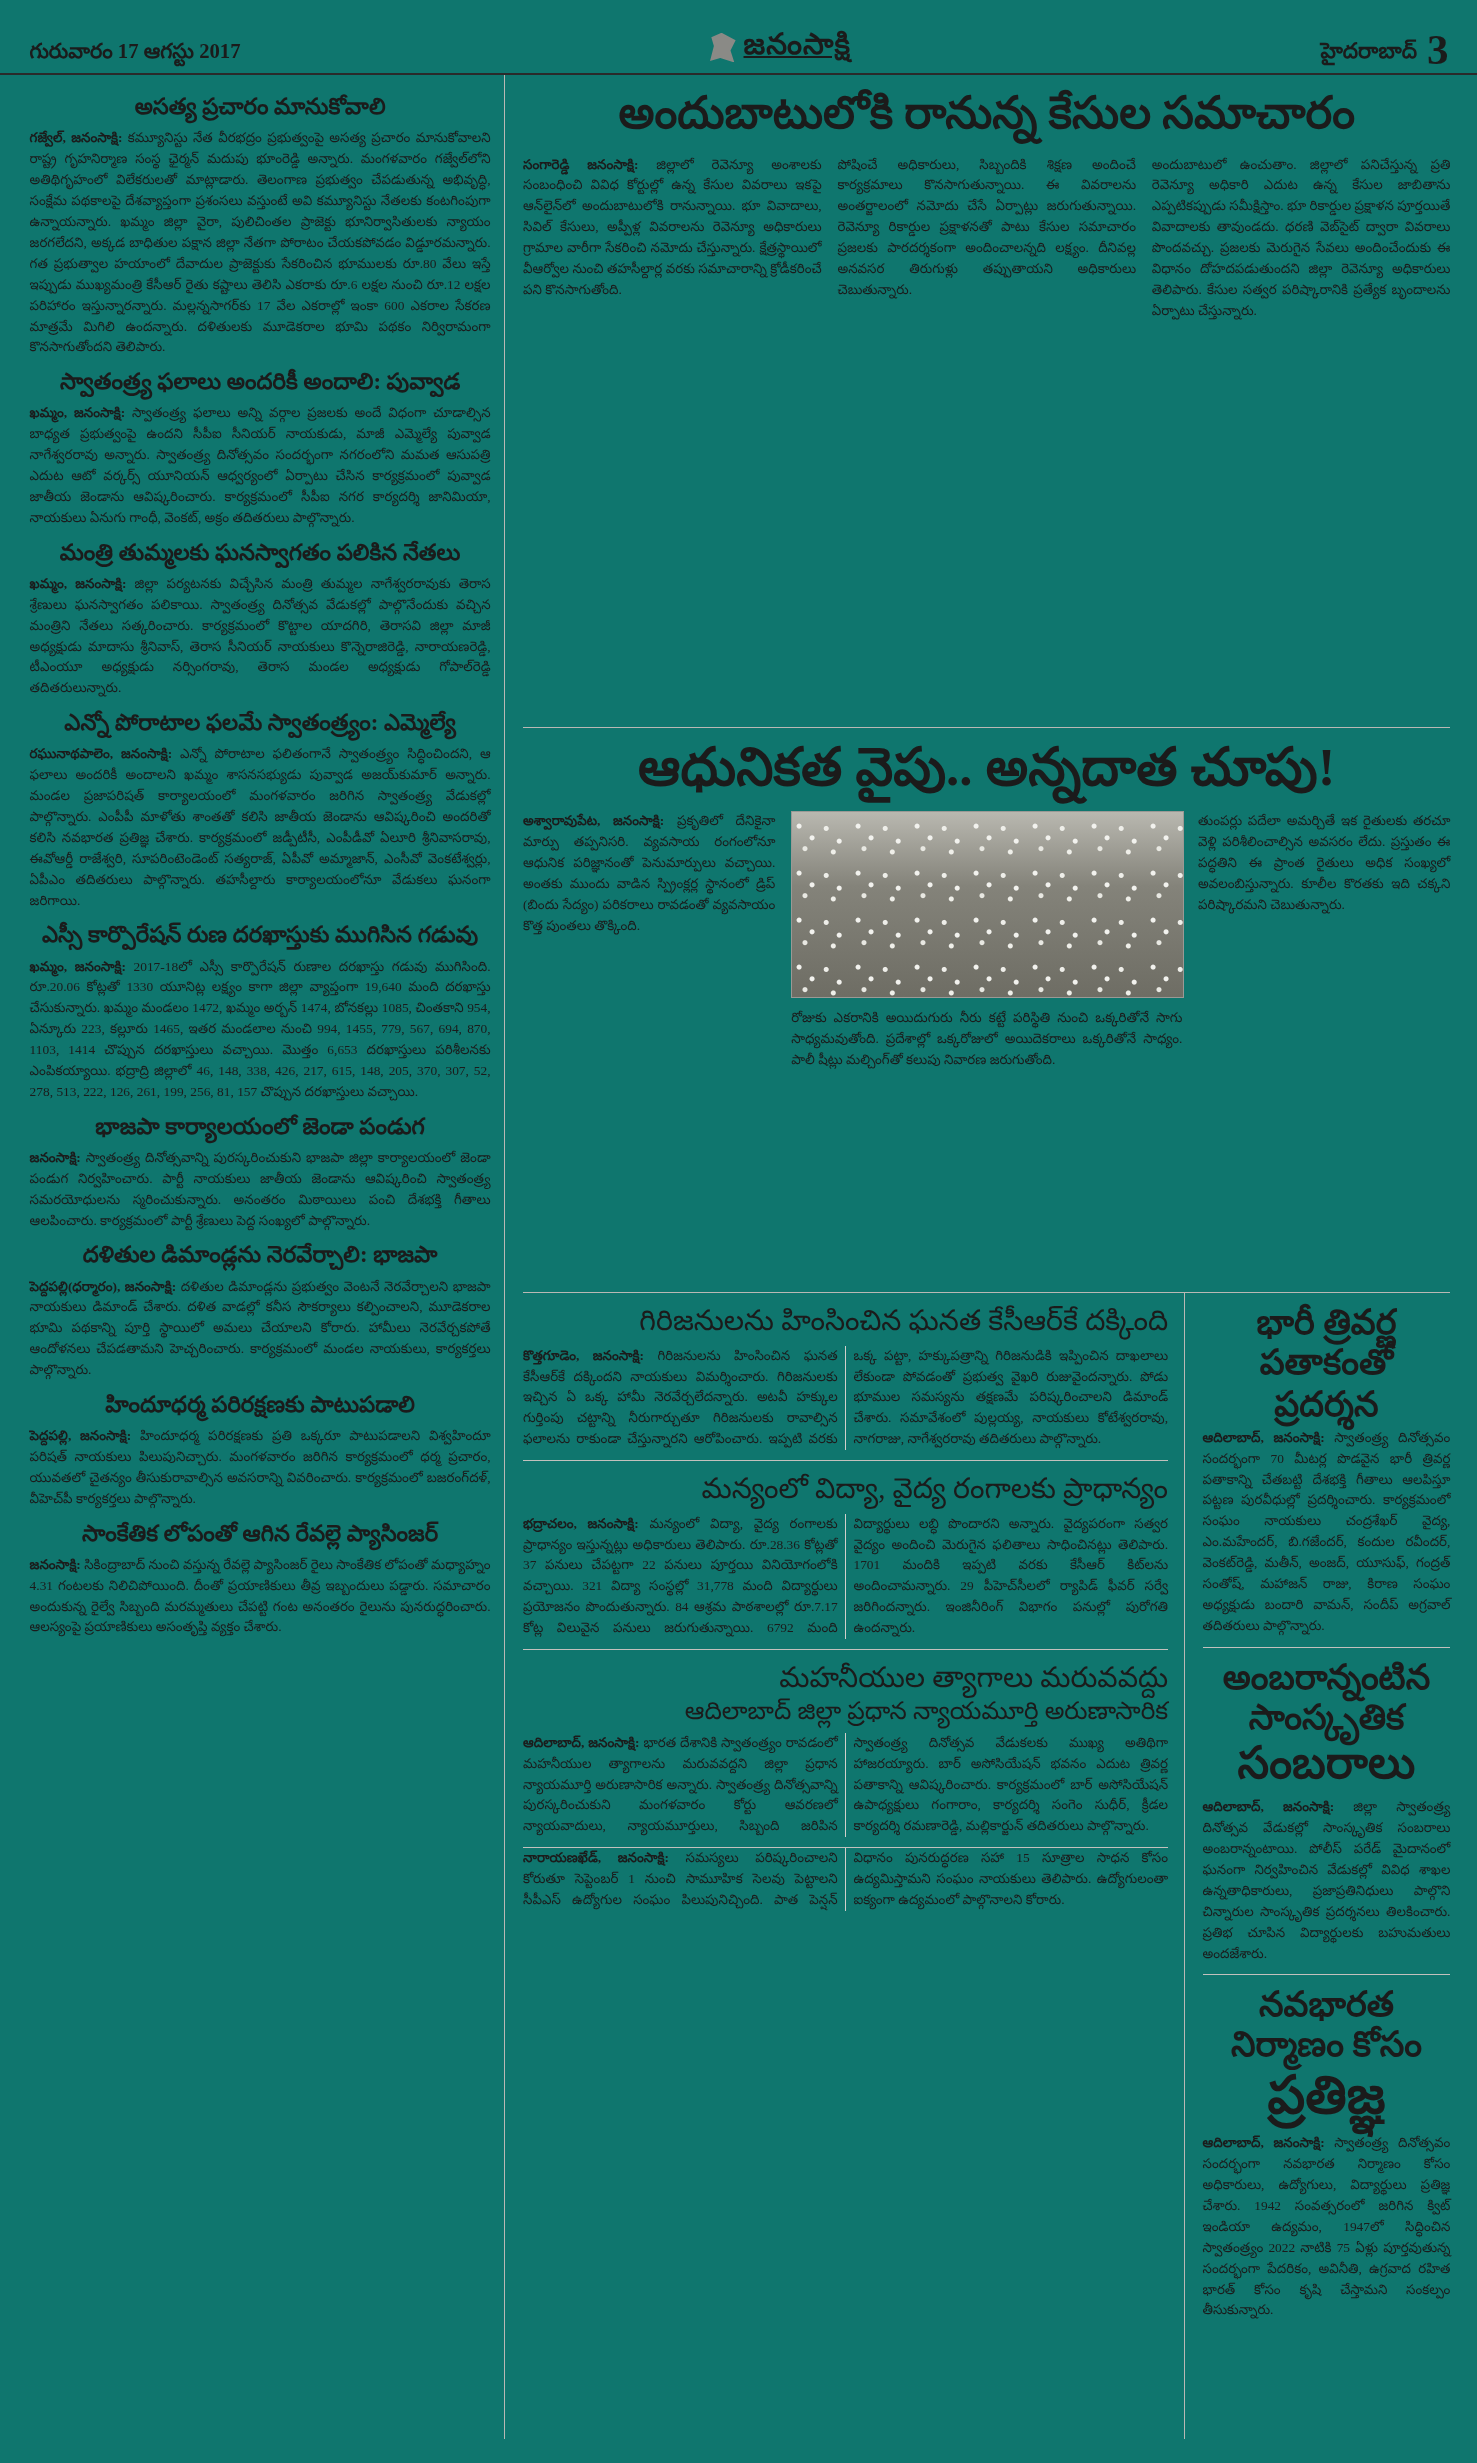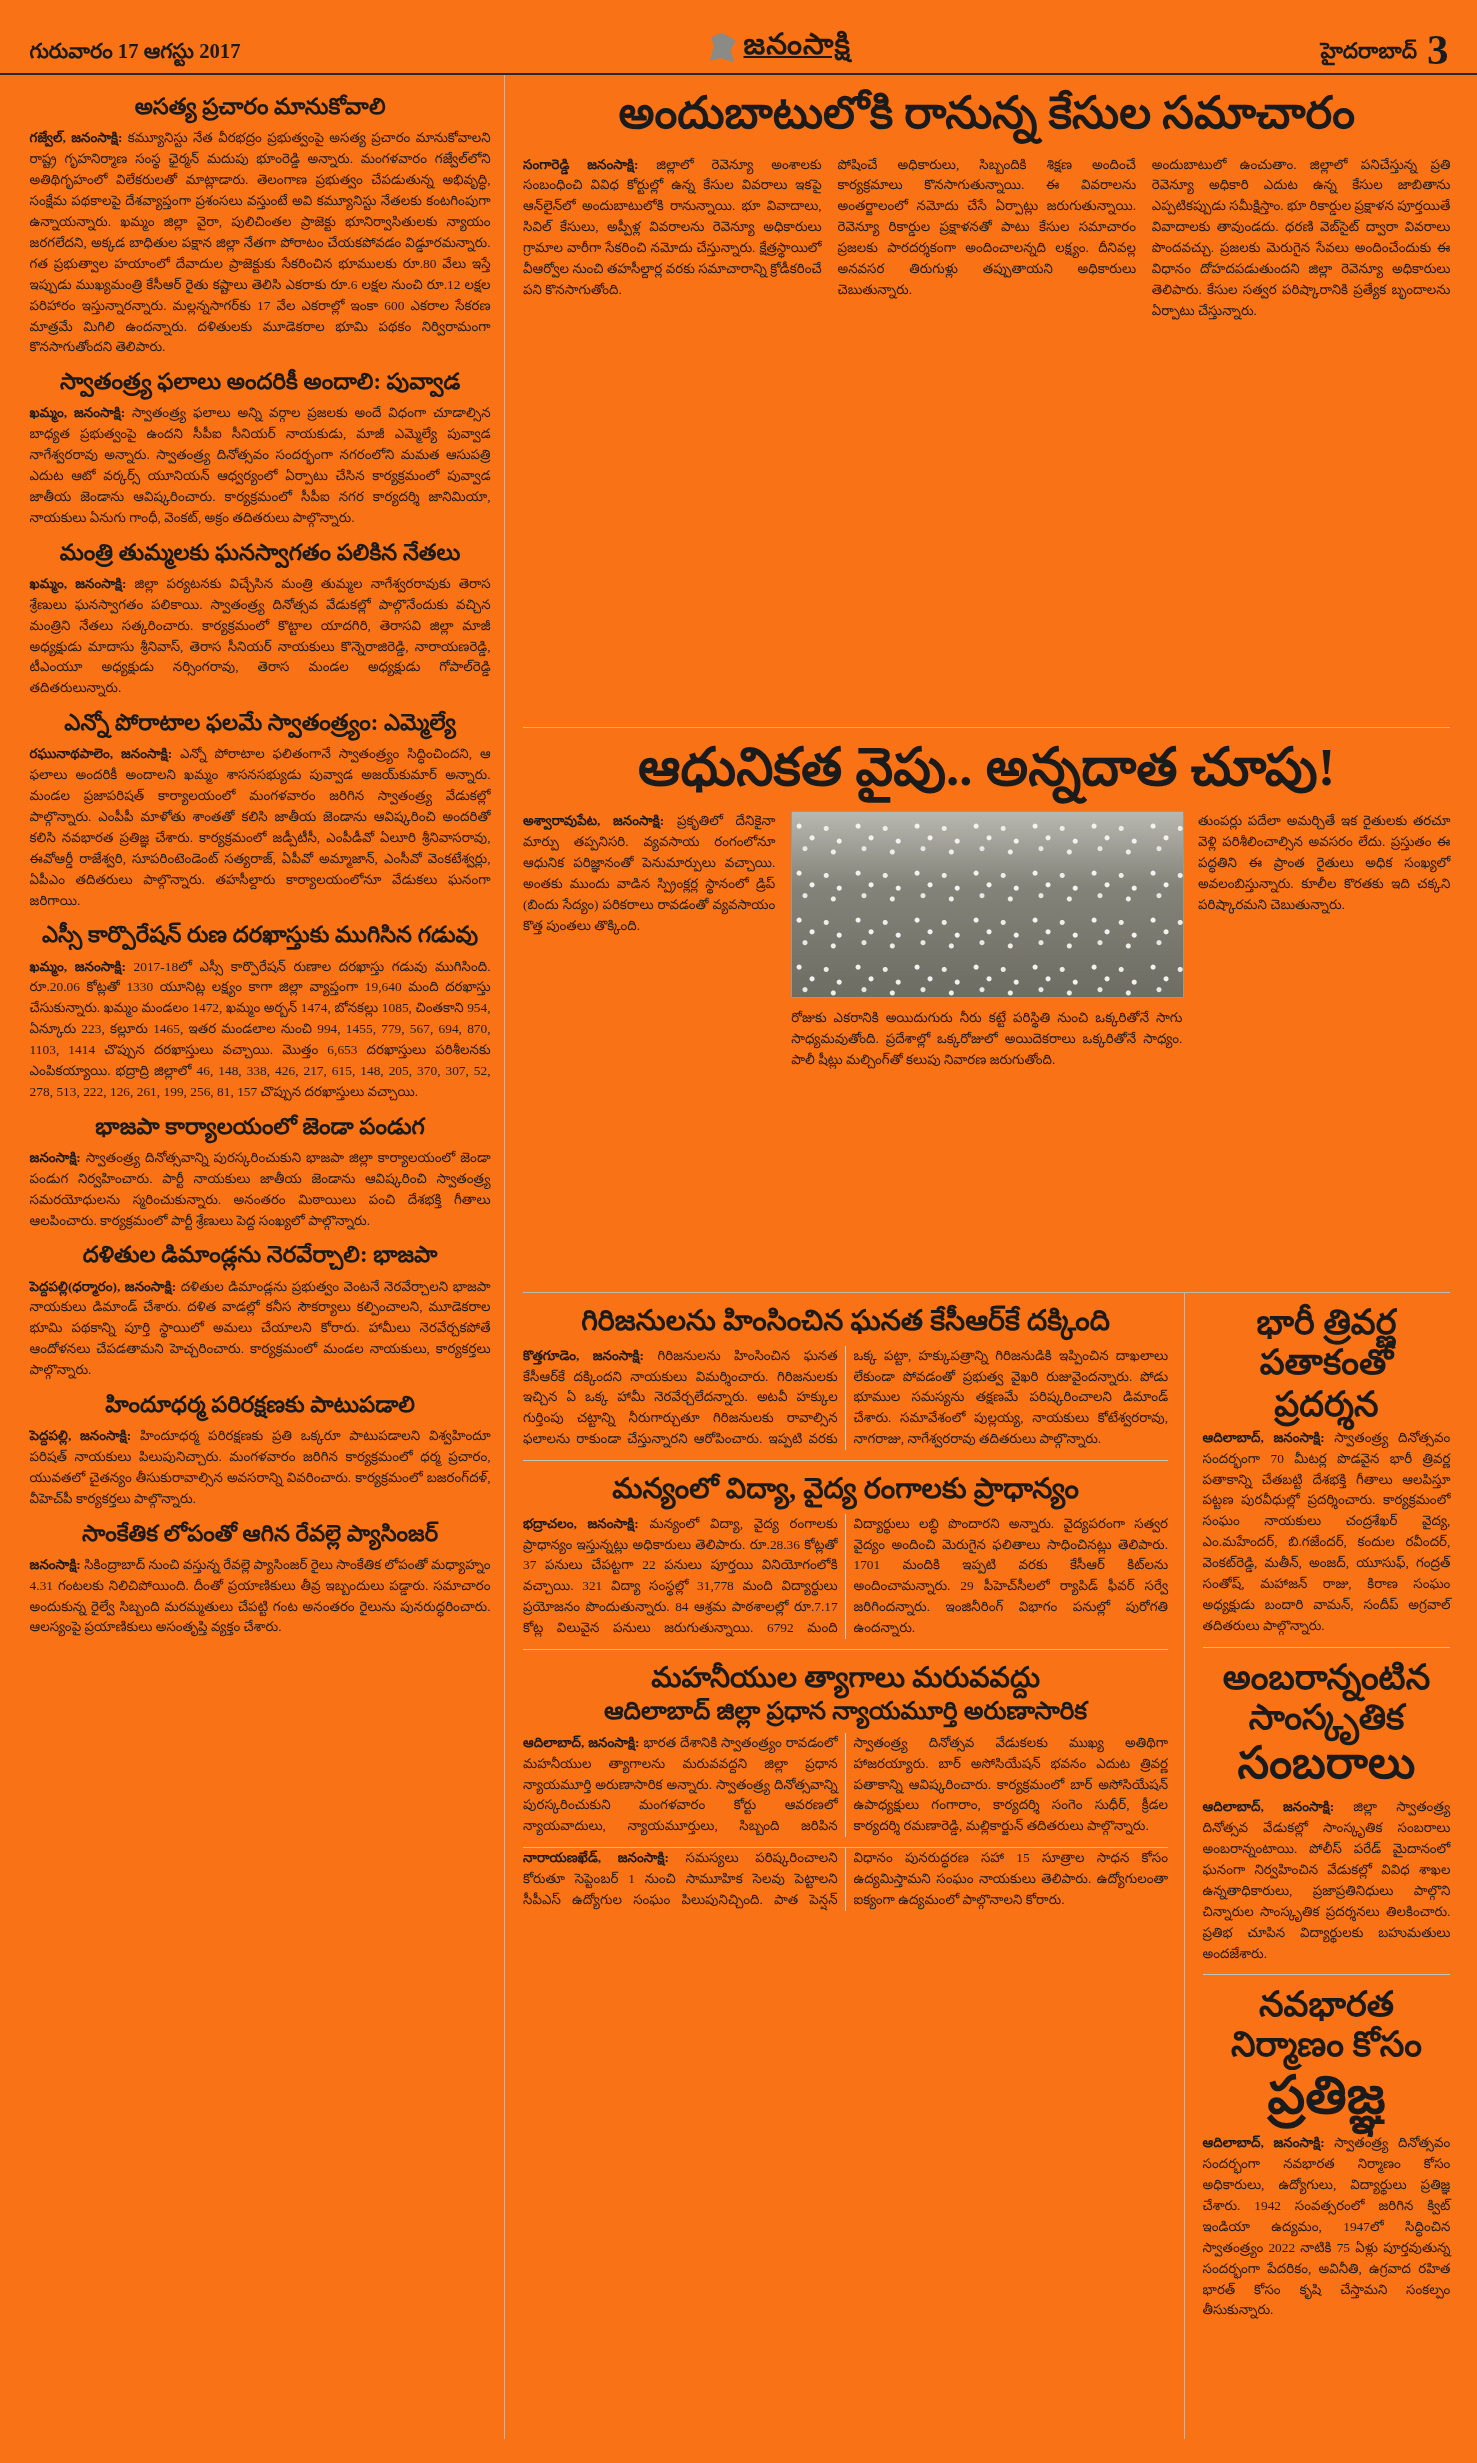--- a/index.html
+++ b/index.html
@@ -1,18 +1,18 @@
 <!DOCTYPE html>
 <html><head>
 <meta charset="utf-8">
 <style>
   html,body{margin:0;padding:0;background:#e9e8e4;}
   .page{
     position:relative;width:1478px;height:2464px;margin:0 auto;
-    background:#f97316;color:#1b1b1b;overflow:hidden;
+    background:#0f766e;color:#1b1b1b;overflow:hidden;
     font-family:"Liberation Serif","DejaVu Serif",serif;
   }
   
   .hdr{display:flex;align-items:flex-end;justify-content:space-between;
        padding:27.6px 29.6px 5.9px 29.6px;border-bottom:2px solid #2a2a2a;}
   .hdr .date{font-size:20.7px;font-weight:bold;}
   .masthead{display:flex;align-items:center;gap:7.9px;font-size:29.6px;font-weight:900;letter-spacing:1px;text-decoration:underline;}
   .logo-mark{width:25.6px;height:29.6px;background:#8a8a86;display:inline-block;
              clip-path:polygon(45% 0,100% 25%,80% 60%,95% 100%,40% 85%,0 95%,15% 45%,5% 15%);}
   .edition{display:flex;align-items:flex-end;gap:9.9px;}
@@ -45,21 +45,21 @@
            radial-gradient(circle at 70% 85%,#efefe9 0 2px,transparent 3px),
            linear-gradient(180deg,#b9b8b0 0%,#84837a 40%,#6e6d64 100%);
          background-size:59px 47px,59px 47px,59px 47px,59px 47px,59px 47px,59px 47px,100% 100%;}
   
   .modern-art{min-height:548px;border-bottom:1px solid #b9b8b4;padding:5.9px 0 9.9px 0;}
   .modern-art h1{font-size:53px;font-weight:900;text-align:center;margin:5.9px 0 15.8px 0;line-height:1.05;}
   
   .bottom-grid{display:flex;gap:17.7px;flex:1;}
   .centercol{width:645px;border-right:1px solid #b9b8b4;padding-right:15.8px;}
   .rightcol{flex:1;}
-  .c-art h2{font-size:28.6px;font-weight:700;text-align:center;margin:11.8px 0 7.9px 0;line-height:1.15;}
+  .c-art h2{font-size:28.6px;font-weight:400;text-align:right;margin:11.8px 0 7.9px 0;line-height:1.15;}
   .c-art .two-col{column-count:2;column-gap:15.8px;column-rule:1px solid #d0cfca;}
   .c-art{border-bottom:1px solid #c2c1bd;padding-bottom:9.9px;}
   .c-art:last-child{border-bottom:none;}
   .r-art{border-bottom:1px solid #c2c1bd;padding-bottom:9.9px;margin-bottom:7.9px;}
   .r-art:last-child{border-bottom:none;}
   .r-art .hl-small{font-size:35px;font-weight:900;text-align:center;margin:9.9px 0 2px 0;line-height:1.15;}
   .r-art .hl-big{font-size:45px;font-weight:900;text-align:center;margin:0 0 9.9px 0;line-height:1.05;}
   .sub-deck{font-size:13.8px;font-weight:bold;display:flex;justify-content:space-between;
             margin-top:7.9px;padding-top:5.9px;border-top:1px dotted #bcbbb6;}
 </style>

